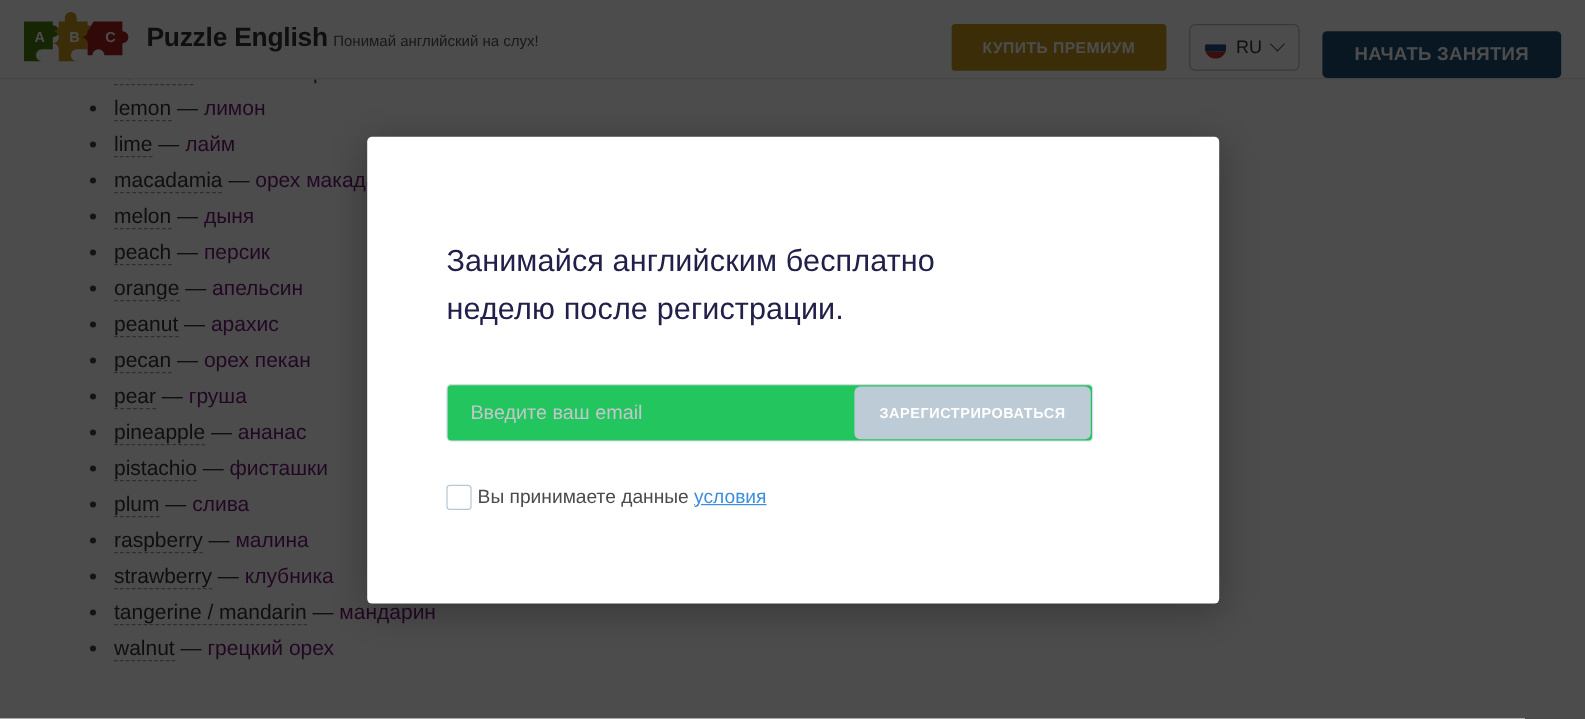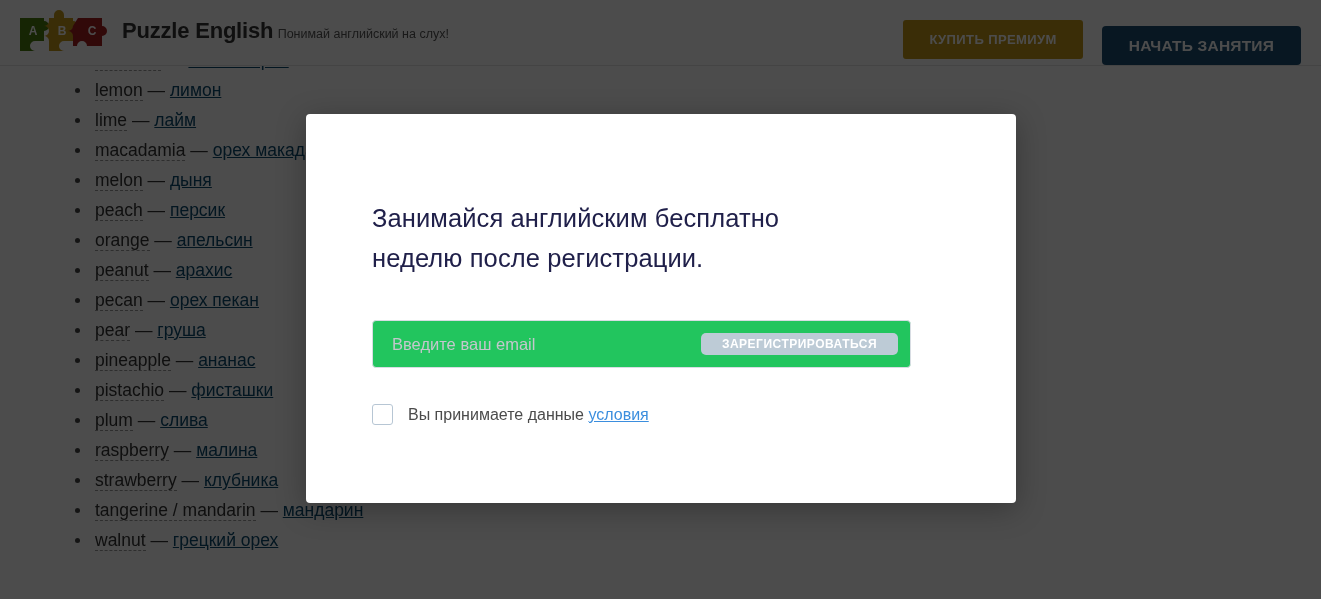--- a/index.html
+++ b/index.html
@@ -163,21 +163,21 @@
     left: 5px; top: 13px;
     width: 5px; height: 5px;
     border-radius: 50%;
     background: #444444;
   }
   .word-en {
     border-bottom: 1px dashed #9a9a9a;
     color: #333333;
   }
   .word-sep { color: #333333; }
-  .word-ru { color: #0c4a6e; text-decoration: underline; }
+  .word-ru { color: #701a75; }
 
   
   .overlay {
     position: absolute;
     inset: 0;
     background: rgba(0, 0, 0, 0.70);
     z-index: 20;
   }
 
   .modal {
@@ -234,28 +234,28 @@
 
   .btn-signup {
     flex: 0 0 auto;
     width: 197px;
     background: #bdcbd6;
     color: #ffffff;
     font-size: 12px;
     font-weight: bold;
     letter-spacing: 0.5px;
     border-radius: 5px;
-    margin: 12px;
+    margin: 1px;
   }
 
   .terms-row {
     margin-top: 36px;
     display: flex;
     align-items: center;
-    gap: 15px;
+    gap: 5px;
   }
 
   .checkbox {
     width: 21px; height: 21px;
     border: 1px solid #b7c6d4;
     border-radius: 3px;
     background: #ffffff;
     flex: 0 0 auto;
     cursor: pointer;
     appearance: none;
@@ -297,20 +297,36 @@
       <span class="brand-text">
         <span class="brand-title">Puzzle English</span>
         <span class="brand-tagline">Понимай английский на слух!</span>
       </span>
     </div>
 
     <div class="header-actions">
 
       <button class="btn btn-premium">КУПИТЬ ПРЕМИУМ</button>
 
+      <button class="lang-switch">
+        <span class="flag-ru">
+          <svg width="18" height="18" viewBox="0 0 18 18" xmlns="http://www.w3.org/2000/svg">
+            <clipPath id="cc">
+                <circle cx="9" cy="9" r="9"></circle>
+              </clipPath>
+            <g clip-path="url(#cc)">
+              <rect x="0" y="0" width="18" height="6" fill="#ffffff"></rect>
+              <rect x="0" y="6" width="18" height="6" fill="#2a4a8a"></rect>
+              <rect x="0" y="12" width="18" height="6" fill="#c0302b"></rect>
+            </g>
+          </svg>
+        </span>
+        <span>RU</span>
+        <span class="chev"></span>
+      </button>
 
       <button class="btn btn-start">НАЧАТЬ ЗАНЯТИЯ</button>
     </div>
   </header>
 
   <main class="content">
     <ul class="word-list" id="word-list">
         <li class="word-item"><span class="word-en">hazelnut</span><span class="word-sep"> — </span><span class="word-ru">лесной орех</span></li>
         <li class="word-item"><span class="word-en">lemon</span><span class="word-sep"> — </span><span class="word-ru">лимон</span></li>
         <li class="word-item"><span class="word-en">lime</span><span class="word-sep"> — </span><span class="word-ru">лайм</span></li>

